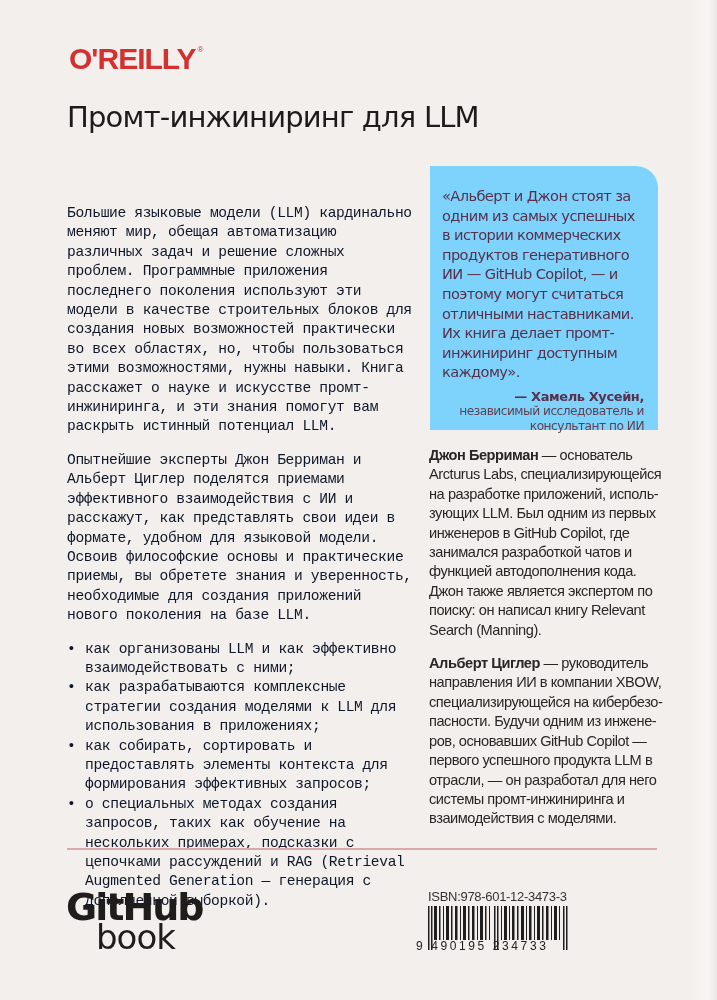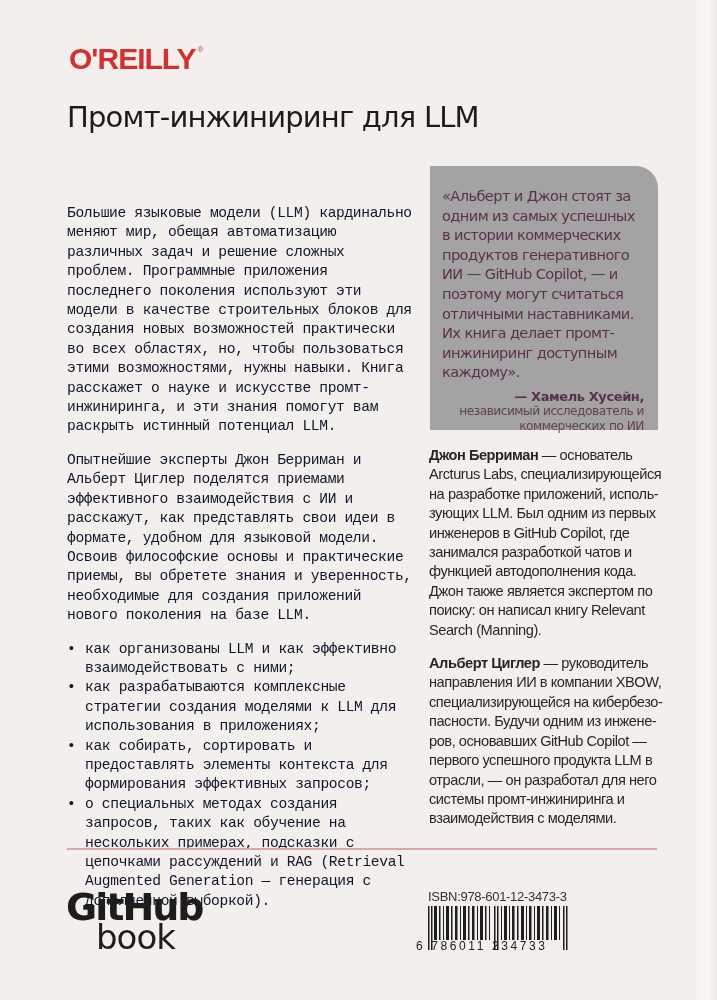--- a/index.html
+++ b/index.html
@@ -84,21 +84,21 @@
       position: absolute;
       left: 0;
       top: 0;
     }
     .quote-box {
       position: absolute;
       left: 430px;
       top: 166px;
       width: 228px;
       height: 264px;
-      background: #a3a3a3;
+      background: #7dd3fc;
       border-top-right-radius: 22px;
       box-sizing: border-box;
       padding: 20px 14px 0 12px;
       font-family: "DejaVu Sans", sans-serif;
       color: #5a2f4a;
     }
     .quote-text {
       font-size: 14.6px;
       line-height: 19.6px;
       letter-spacing: -0.6px;
@@ -235,21 +235,21 @@
     <li>
       <span class="bullet">•</span>
       <span>о специальных методах создания запросов, таких как обучение на нескольких примерах, подсказки с цепочками рассуждений и RAG (Retrieval Augmented Generation — генерация с дополненной выборкой).</span>
     </li>
   </ul>
 </div>
 
 <div class="quote-box">
   <p class="quote-text">«Альберт и Джон стоят за одним из самых успешных в истории коммерческих продуктов генеративного ИИ — GitHub Copilot, — и поэтому могут считаться отличными наставниками. Их книга делает промт-инжиниринг доступным каждому».</p>
   <div class="quote-author">— Хамель Хусейн,</div>
-  <div class="quote-role">независимый исследователь и коммерческих по ИИ</div>
+  <div class="quote-role">независимый исследователь и консультант по ИИ</div>
 </div>
 
 <div class="right-col">
   <p>
     <b>Джон Берриман</b><span> — основатель Arcturus Labs, специализирующейся на разработке приложений, исполь­зующих LLM. Был одним из первых инженеров в GitHub Copilot, где зани­мался разработкой чатов и функцией автодополнения кода. Джон также является экспертом по поиску: он написал книгу Relevant Search (Manning).</span>
   </p>
   <p>
     <b>Альберт Циглер</b><span> — руководитель направления ИИ в компании XBOW, специализирующейся на кибербезо­пасности. Будучи одним из инжене­ров, основавших GitHub Copilot — первого успешного продукта LLM в отрасли, — он разработал для него системы промт-инжиниринга и взаимодействия с моделями.</span>
   </p>
 </div>
@@ -296,15 +296,15 @@
         <rect x="109" y="0" width="3" height="34"></rect>
         <rect x="114" y="0" width="1.5" height="34"></rect>
         <rect x="118" y="0" width="2.5" height="34"></rect>
         <rect x="123" y="0" width="1" height="34"></rect>
         <rect x="126" y="0" width="3" height="34"></rect>
         <rect x="131" y="0" width="1" height="34"></rect>
         <rect x="135" y="0" width="1.5" height="44"></rect>
         <rect x="138" y="0" width="1.5" height="44"></rect>
       </g>
     </svg>
-    <div class="barcode-digits">6 786011 234733</div>
+    <div class="barcode-digits">9 490195 234733</div>
   </div>
 </div>
 
 </body></html>

